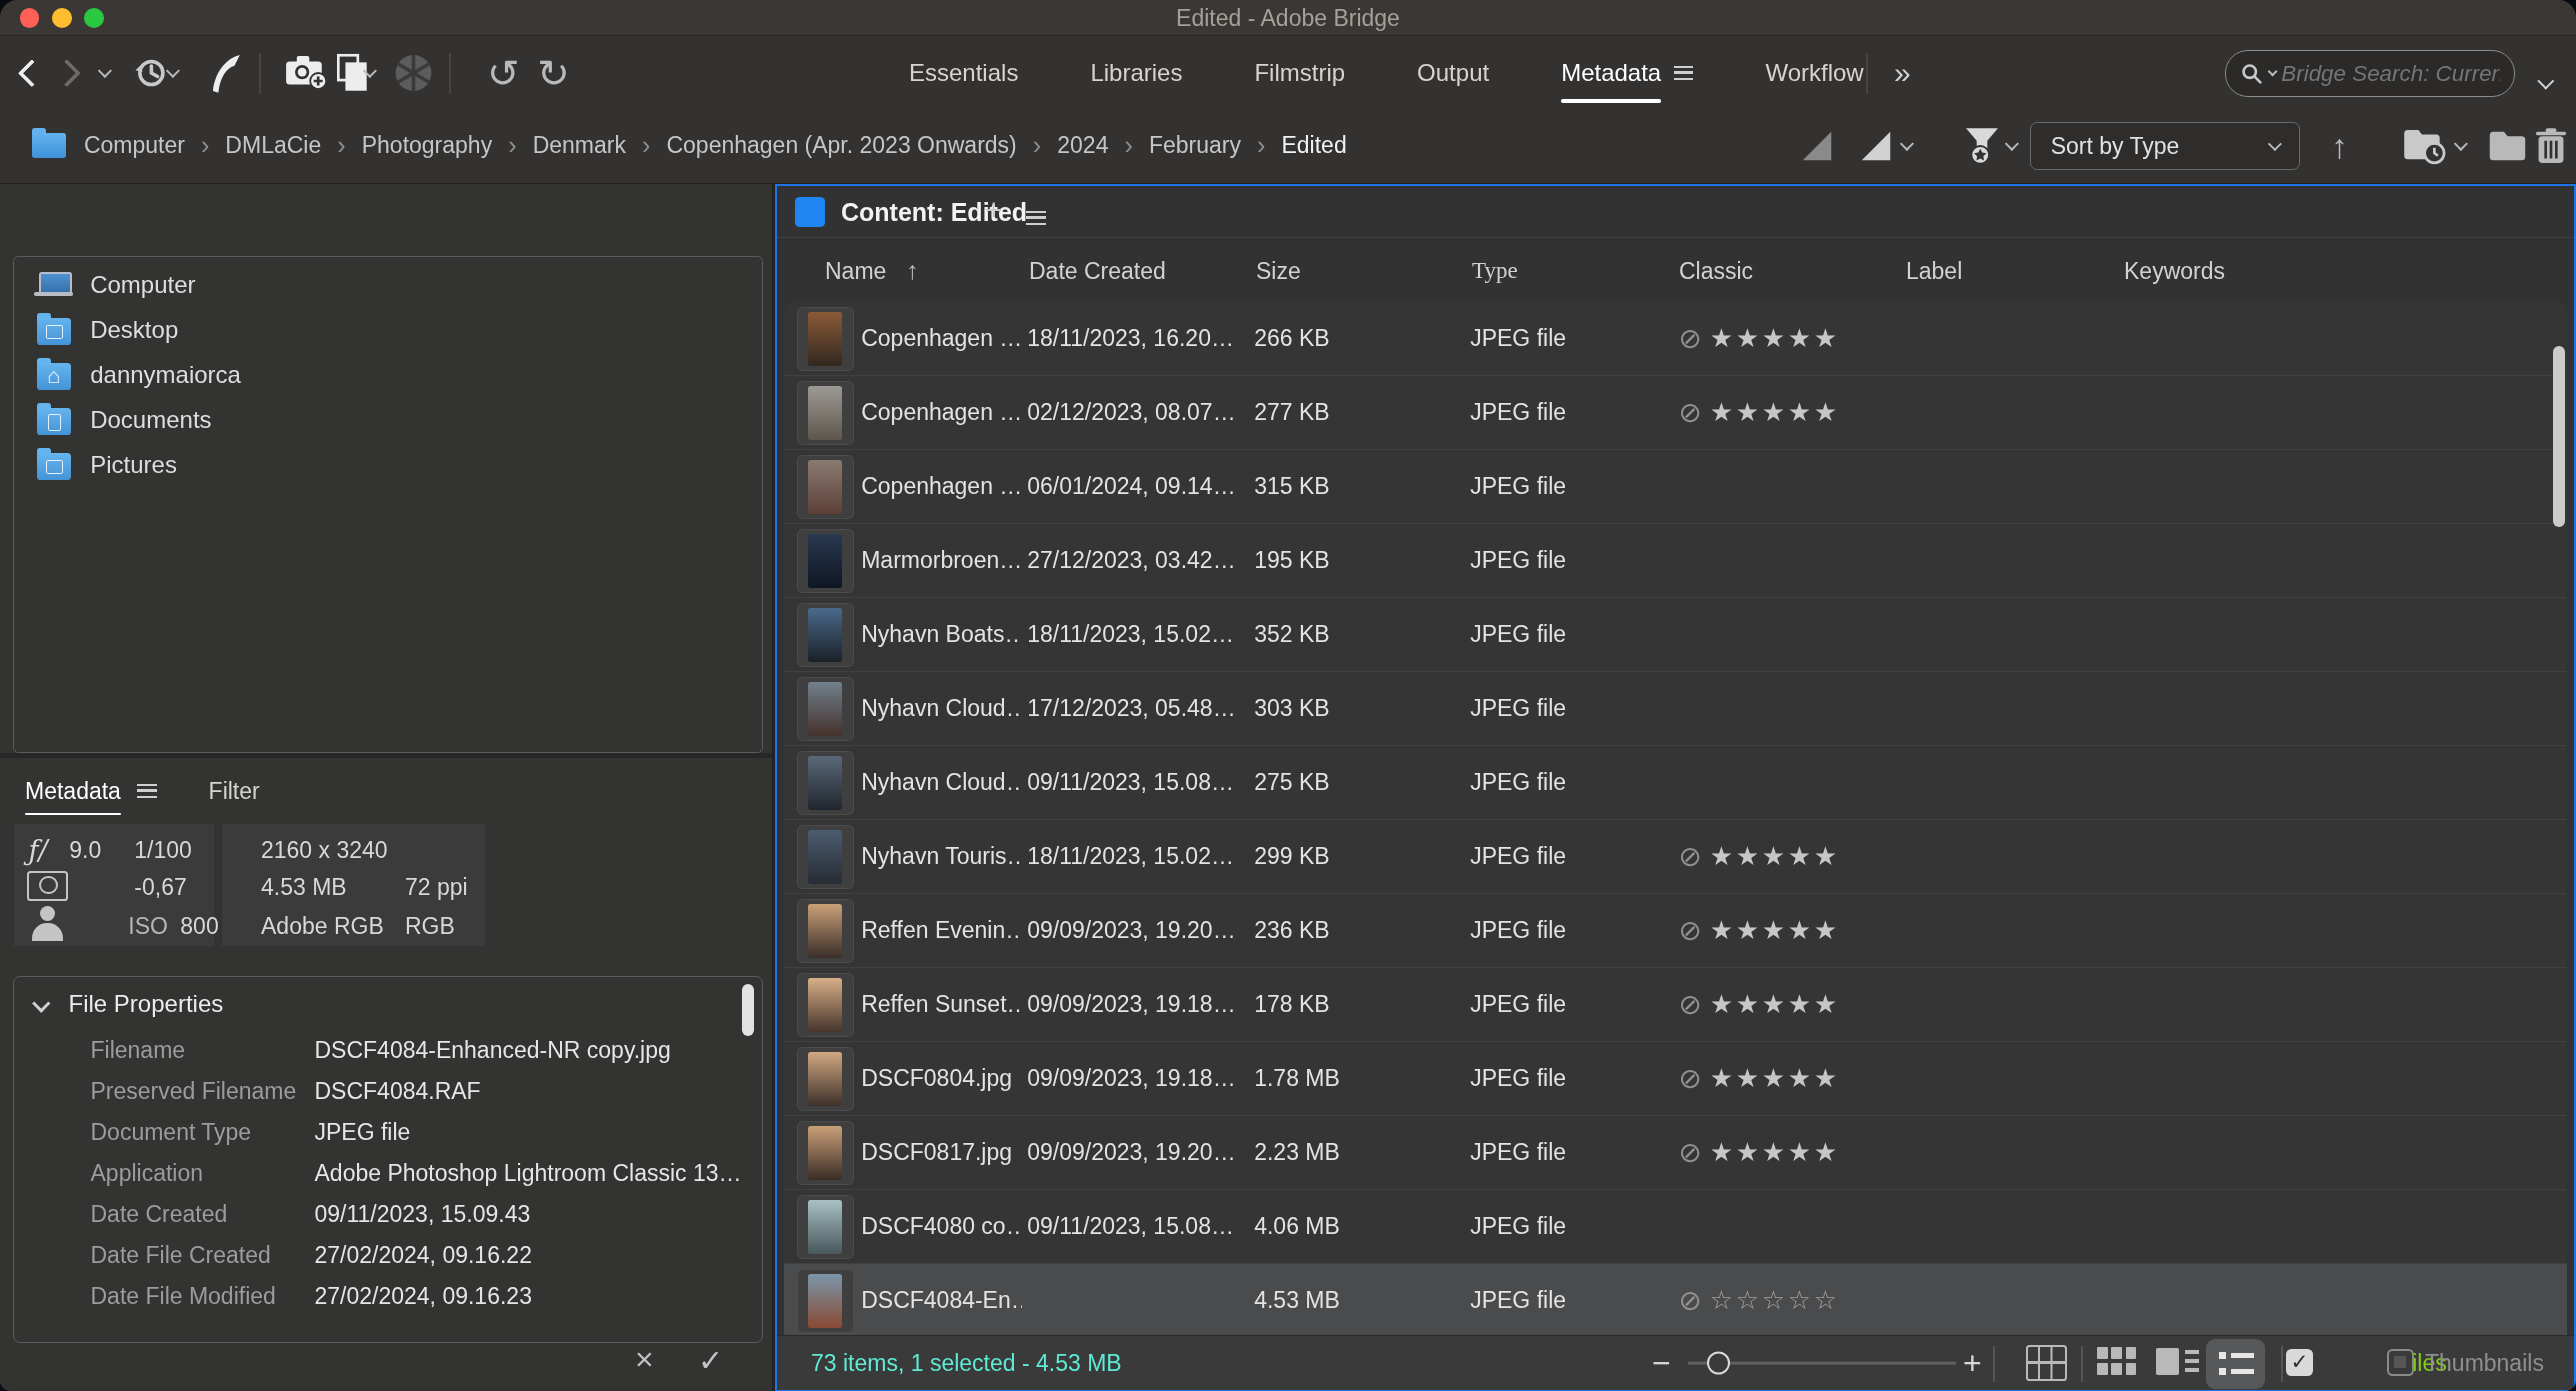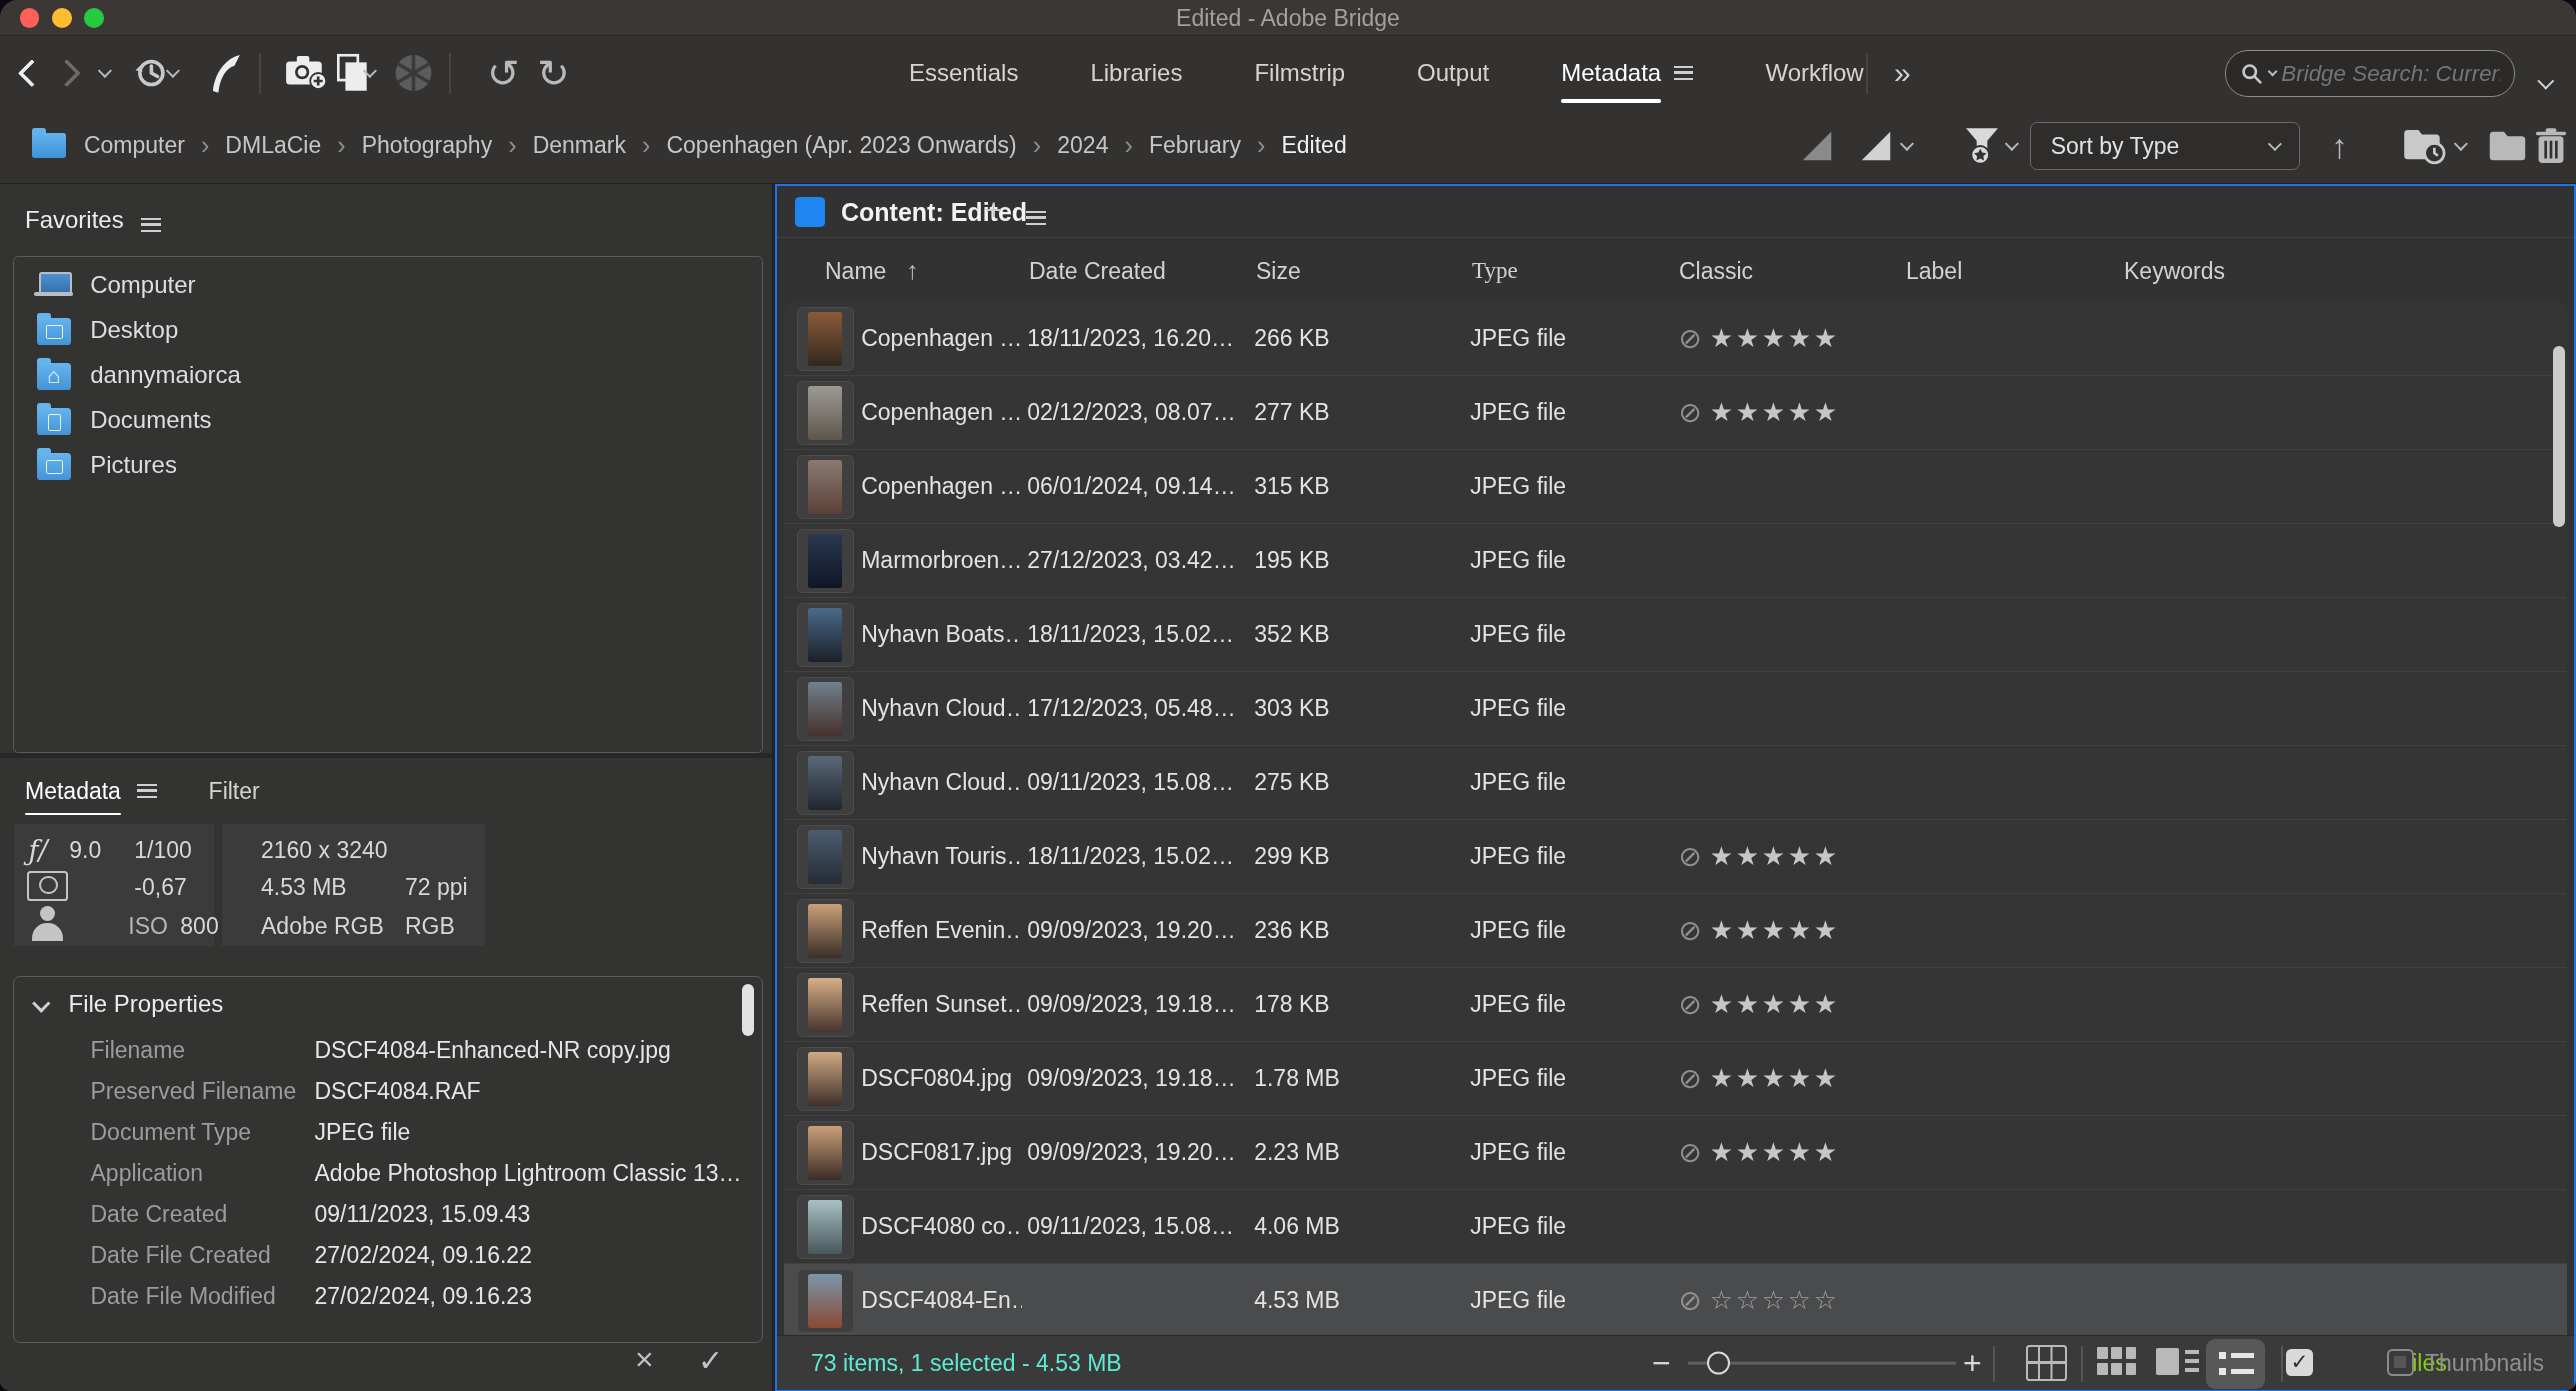--- a/index.html
+++ b/index.html
@@ -382,24 +382,20 @@
         <g stroke="#343231" stroke-width="3">
             <path d="M12 15 v20"></path>
             <path d="M18 15 v20"></path>
             <path d="M24 15 v20"></path>
           </g>
       </svg>
     </span>
   </div>
 
   <div class="sidebar">
-    <div class="panel-title-row">
-      <span class="panel-title">Favorites</span>
-      <span class="fav-burger"><span class="burger"></span></span>
-    </div>
     <div class="fav-box">
 
         <div class="fav-item">
           <span class="fav-ic icon-laptop"></span>
           <span>Computer</span>
         </div>
 
         <div class="fav-item">
           <span class="fav-ic icon-folder-desktop"></span>
           <span>Desktop</span>

